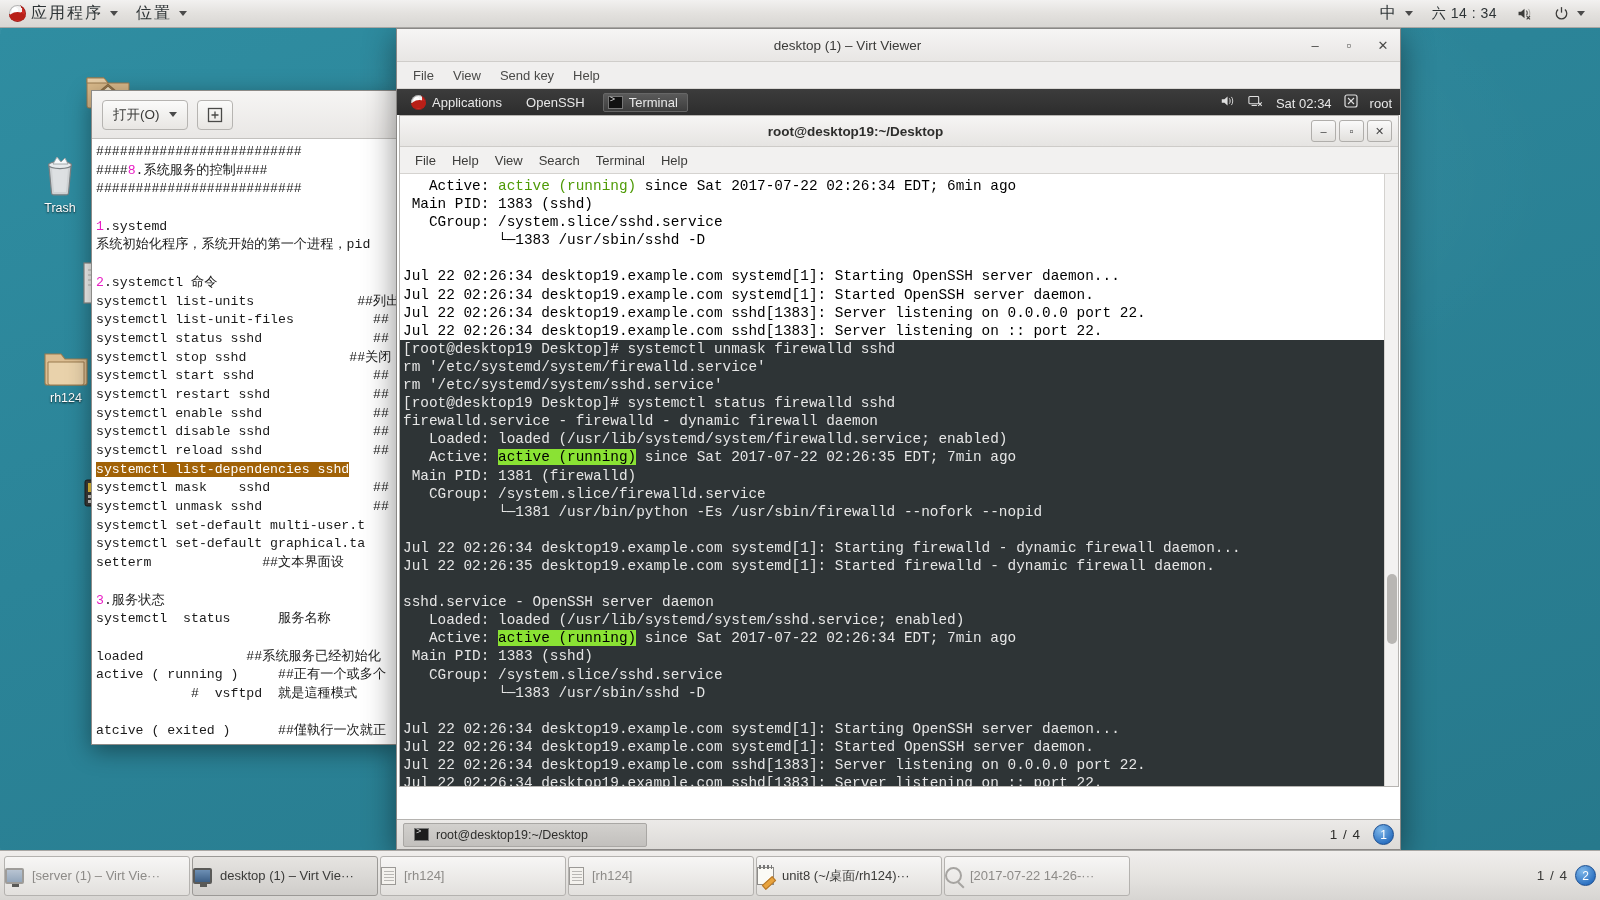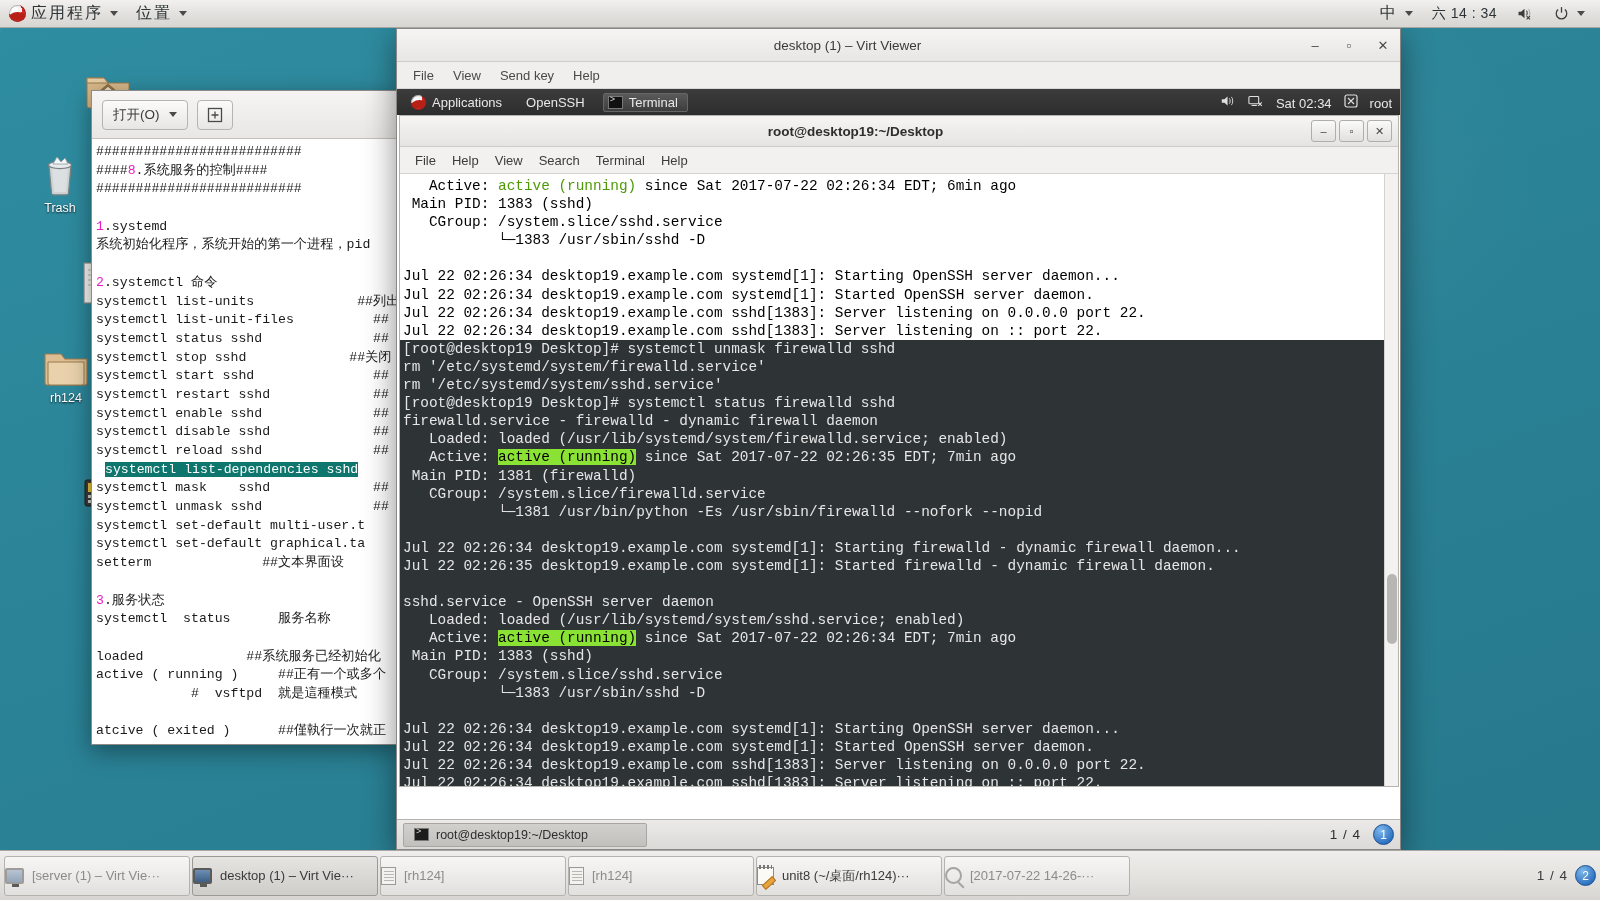--- a/index.html
+++ b/index.html
@@ -77,21 +77,21 @@
     background:linear-gradient(180deg,#fbfbfa,#e8e6e3);
     display:flex; align-items:center; gap:7px; padding:0 10px; font-size:13.5px; color:#3a3a38;
   }
   #gedit-text{
     padding:4px 0 0 4px; font-family:"Liberation Mono","DejaVu Sans Mono",monospace;
     font-size:13.2px; line-height:18.7px; color:#1a1a1a; white-space:pre; overflow:hidden;
     height:605px;
   }
   .gl{ display:block; height:18.7px; }
   .pink{ color:#e81ec4; }
-  .sel{ background:#0f766e; color:#fff;margin-left:9px; }
+  .sel{ background:#a16207; color:#fff; }
 
   
   #virt-window{
     position:absolute; left:396px; top:28px; width:1005px; height:822px;
     background:#f0efee; border:1px solid #8a8886;
     box-shadow:0 8px 30px rgba(0,0,0,.45);
     z-index:20; display:flex; flex-direction:column;
   }
   #virt-titlebar{
     height:33px; background:linear-gradient(180deg,#f6f5f4,#e8e6e4);

